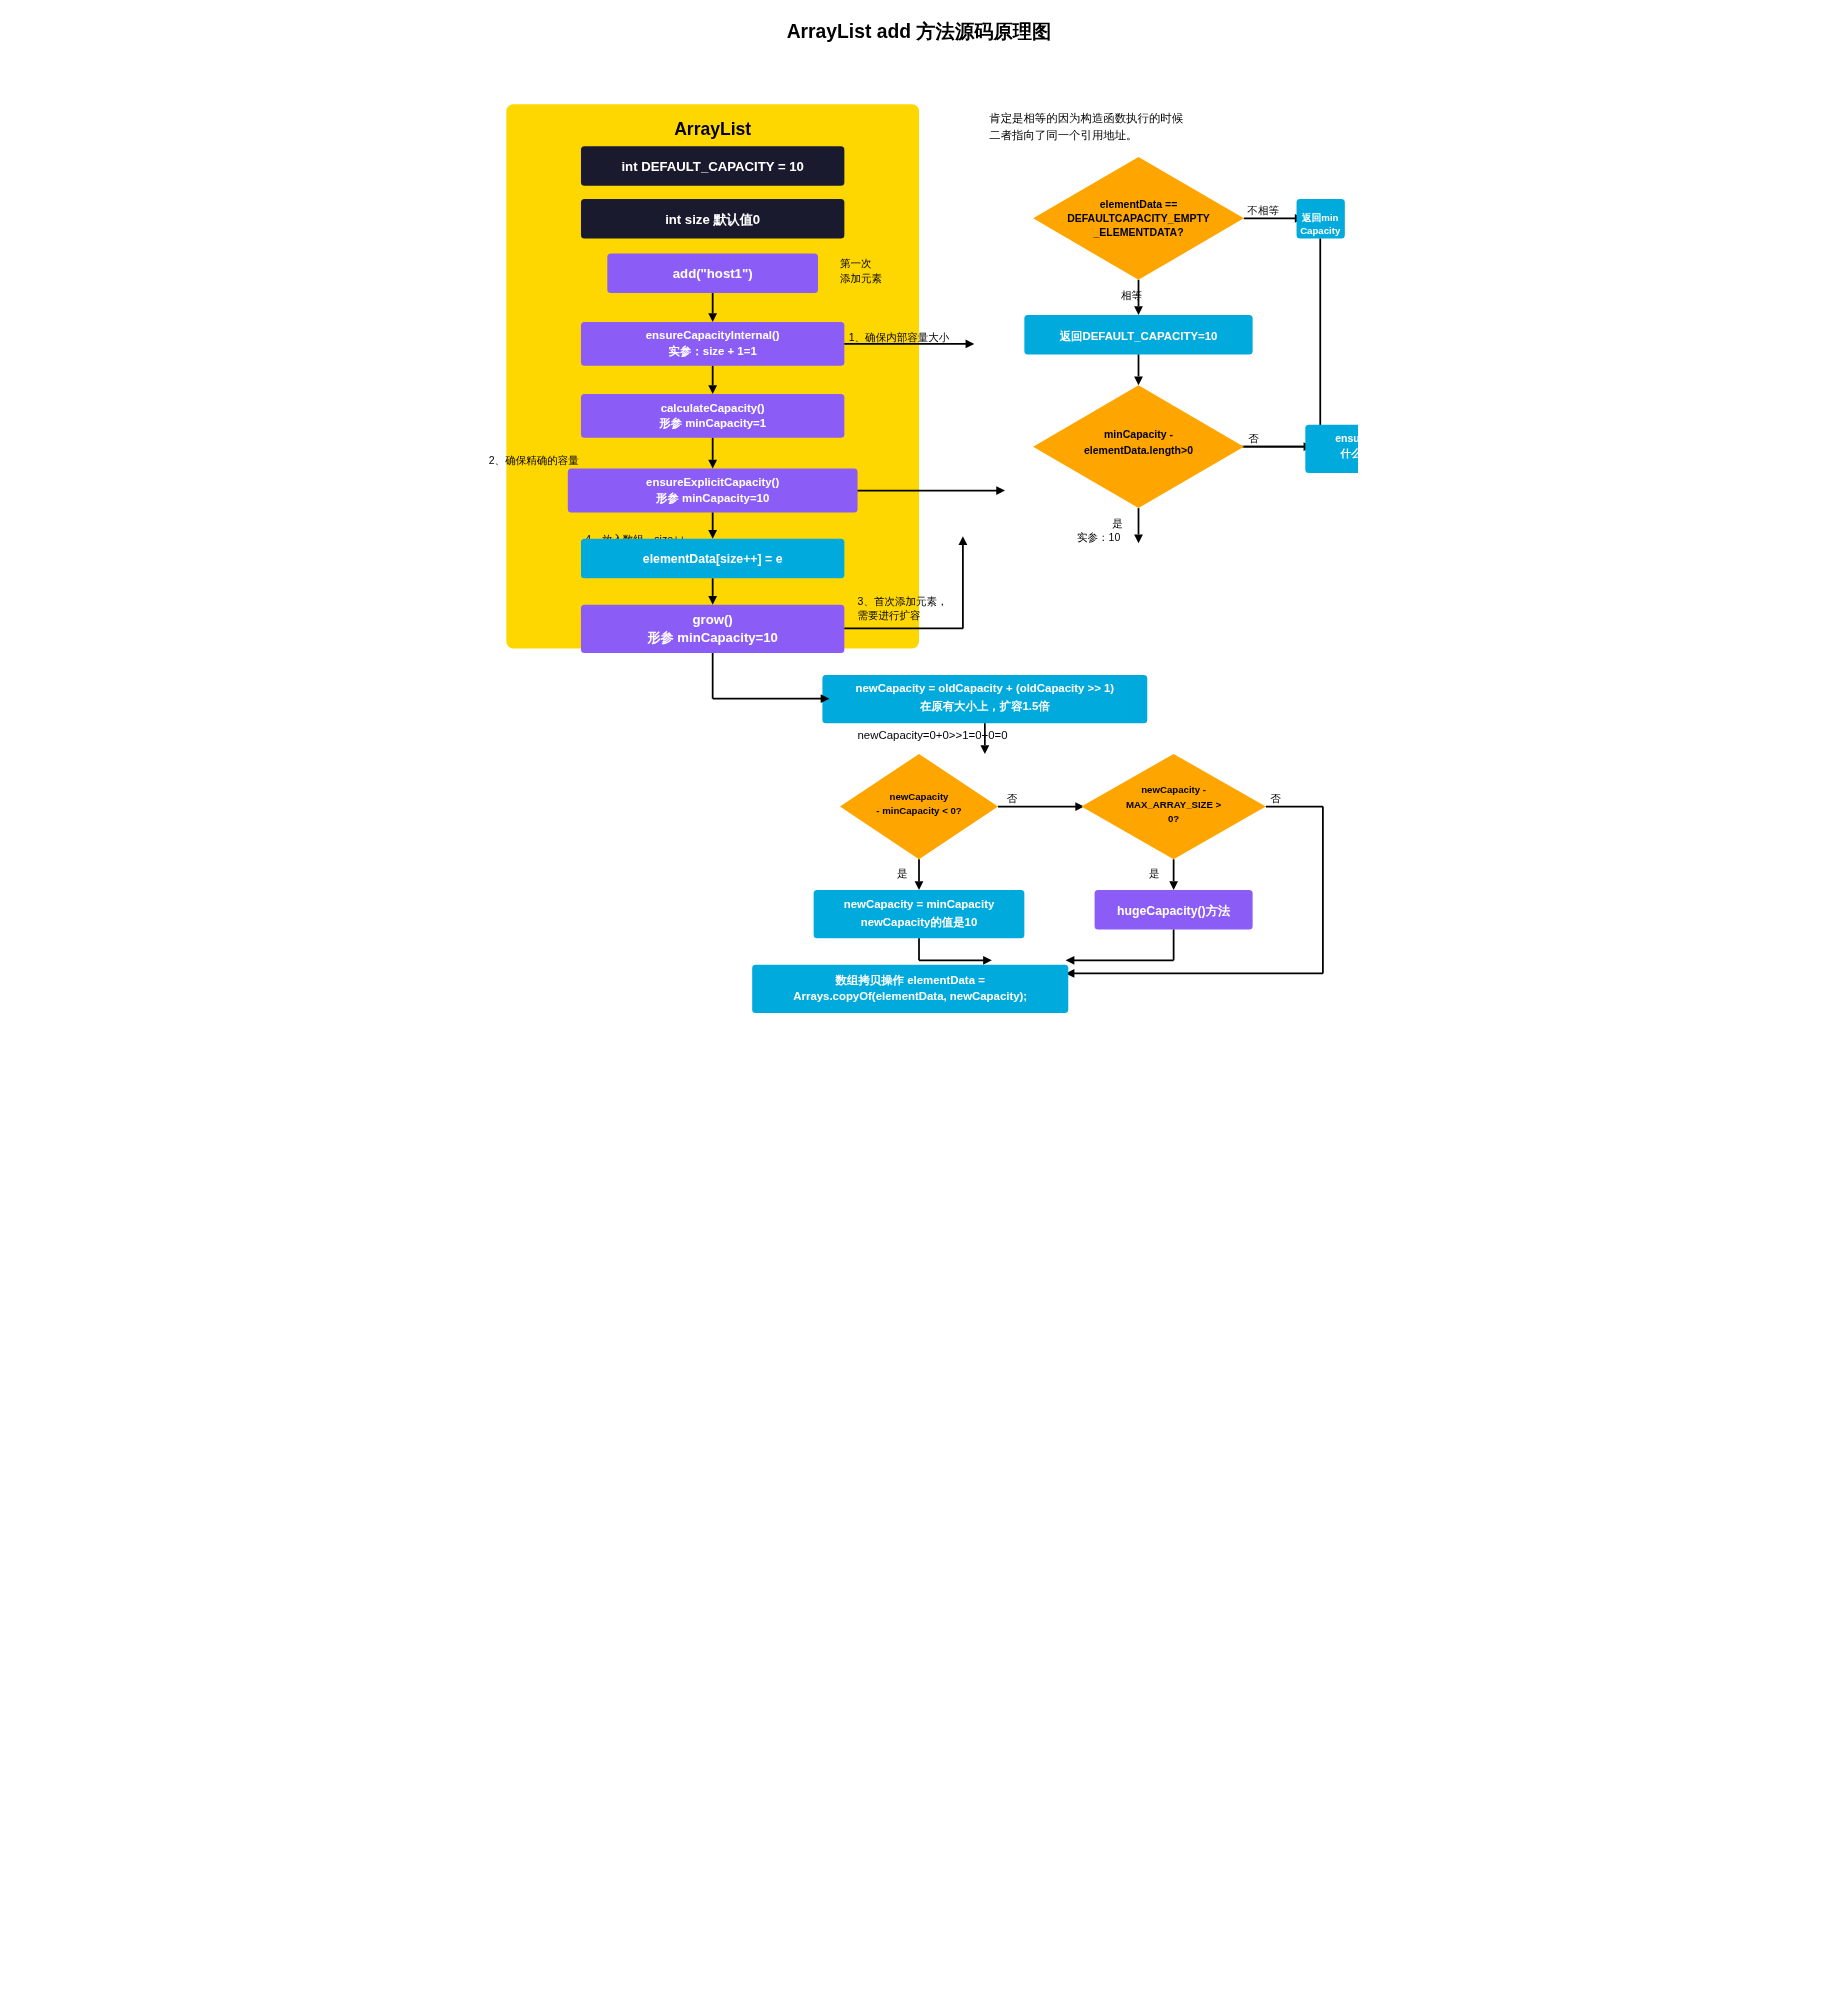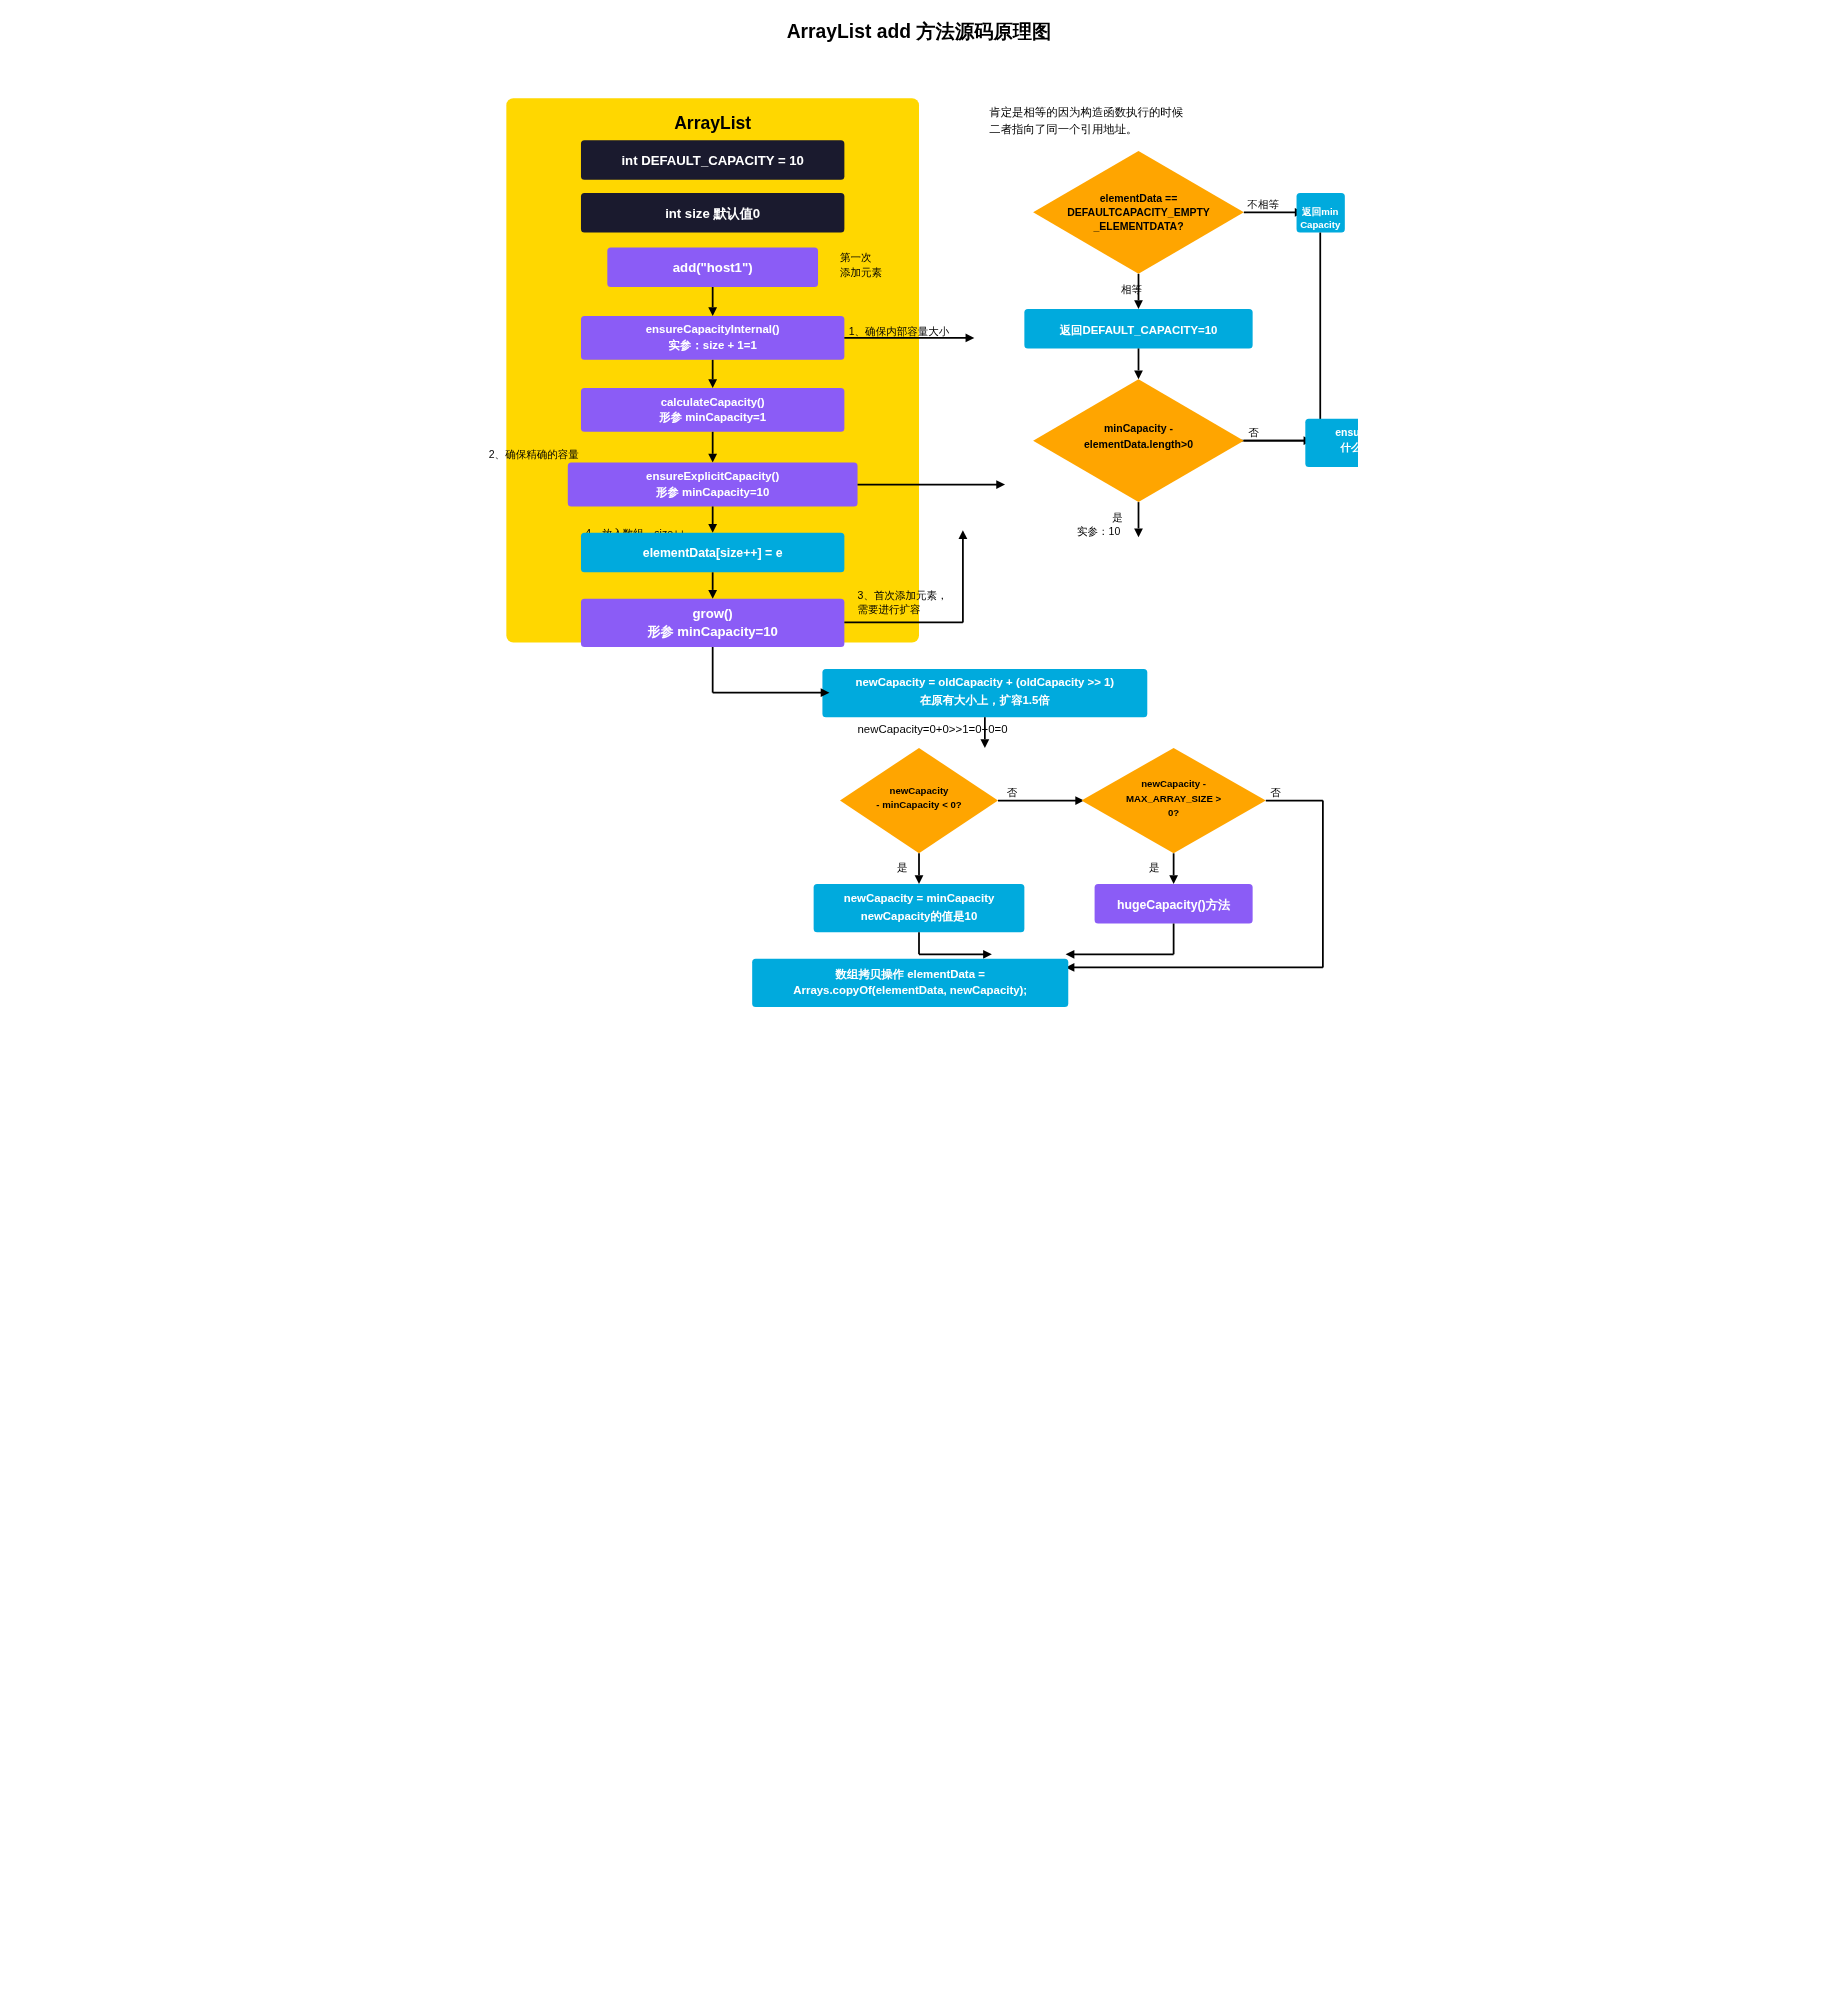--- a/index.html
+++ b/index.html
@@ -11,21 +11,21 @@
       padding: 17.6px;
     }
     .page-container {
       width: 878px;
       position: relative;
     }
     .page-title {
       text-align: center;
       font-size: 19.3px;
       font-weight: bold;
-      margin-bottom: 18px;
+      margin-bottom: 24px;
       color: #000;
     }
     
     .diagram-wrapper {
       width: 878px;
       margin: 0 auto;
     }
     svg.diagram {
       width: 878px;
       height: 966px;

